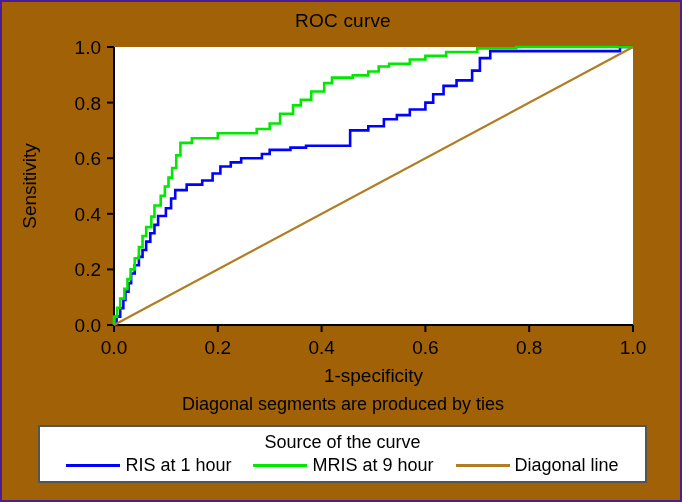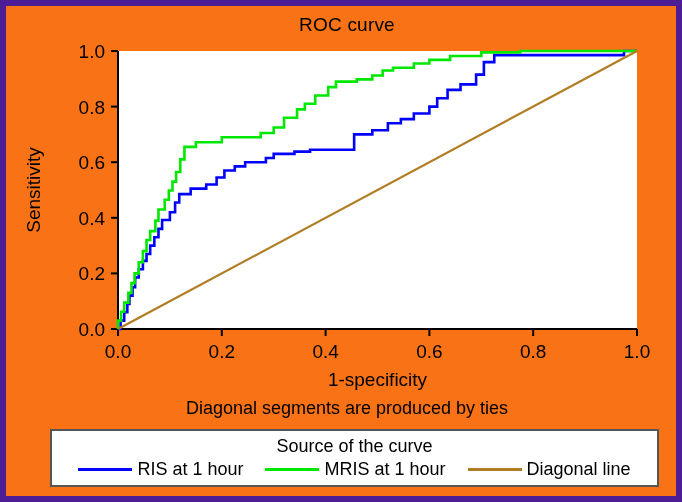--- a/index.html
+++ b/index.html
@@ -7,23 +7,23 @@
     padding: 0;
     background: #ffffff;
   }
   body {
     font-family: "Liberation Sans", sans-serif;
   }
   #root {
     position: relative;
     width: 682px;
     height: 502px;
-    background: #f97316;
+    background: #a16207;
     box-sizing: border-box;
-    border: 6px solid #4c1d95;
+    border: 2px solid #4c1d95;
     overflow: hidden;
   }
   #chart-title {
     position: absolute;
     left: 0;
     top: 8px;
     width: 682px;
     text-align: center;
     font-size: 19px;
     color: #000000;
@@ -48,21 +48,21 @@
     position: absolute;
     left: 0;
     top: 392px;
     width: 682px;
     text-align: center;
     font-size: 18px;
     color: #000000;
   }
   #legend-box {
     position: absolute;
-    left: 44px;
+    left: 36px;
     top: 423px;
     width: 609px;
     height: 58px;
     background: #ffffff;
     border: 2px solid #555555;
     box-sizing: border-box;
   }
   #legend-heading {
     text-align: center;
     font-size: 18px;
@@ -142,21 +142,21 @@
 
   <div id="legend-box">
     <div id="legend-heading">Source of the curve</div>
     <div id="legend-items">
         <div class="legend-item">
           <span class="legend-swatch" style="background: rgb(0, 0, 255);"></span>
           <span class="legend-label">RIS at 1 hour</span>
         </div>
         <div class="legend-item">
           <span class="legend-swatch" style="background: rgb(0, 232, 0);"></span>
-          <span class="legend-label">MRIS at 1 hour</span>
+          <span class="legend-label">MRIS at 9 hour</span>
         </div>
         <div class="legend-item">
           <span class="legend-swatch" style="background: rgb(176, 125, 35);"></span>
           <span class="legend-label">Diagonal line</span>
         </div>
       </div>
   </div>
 
 </div>
 

